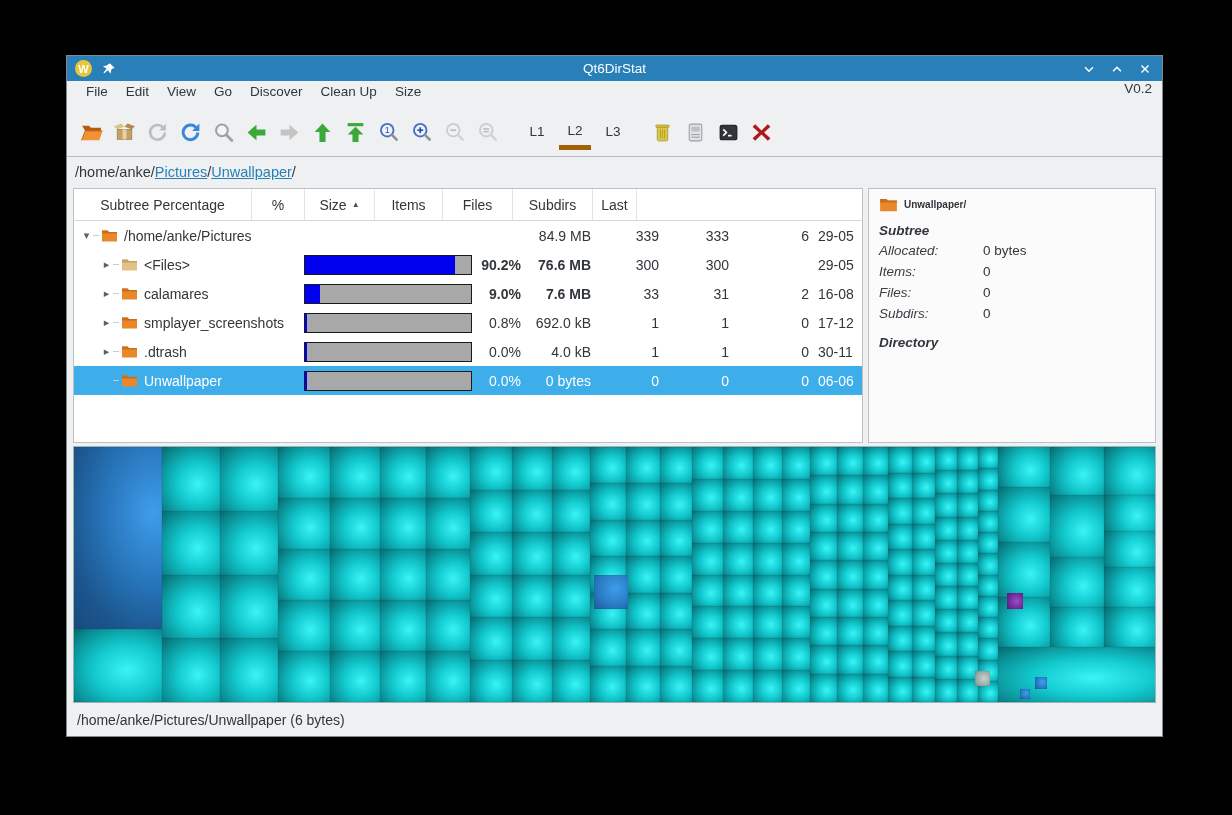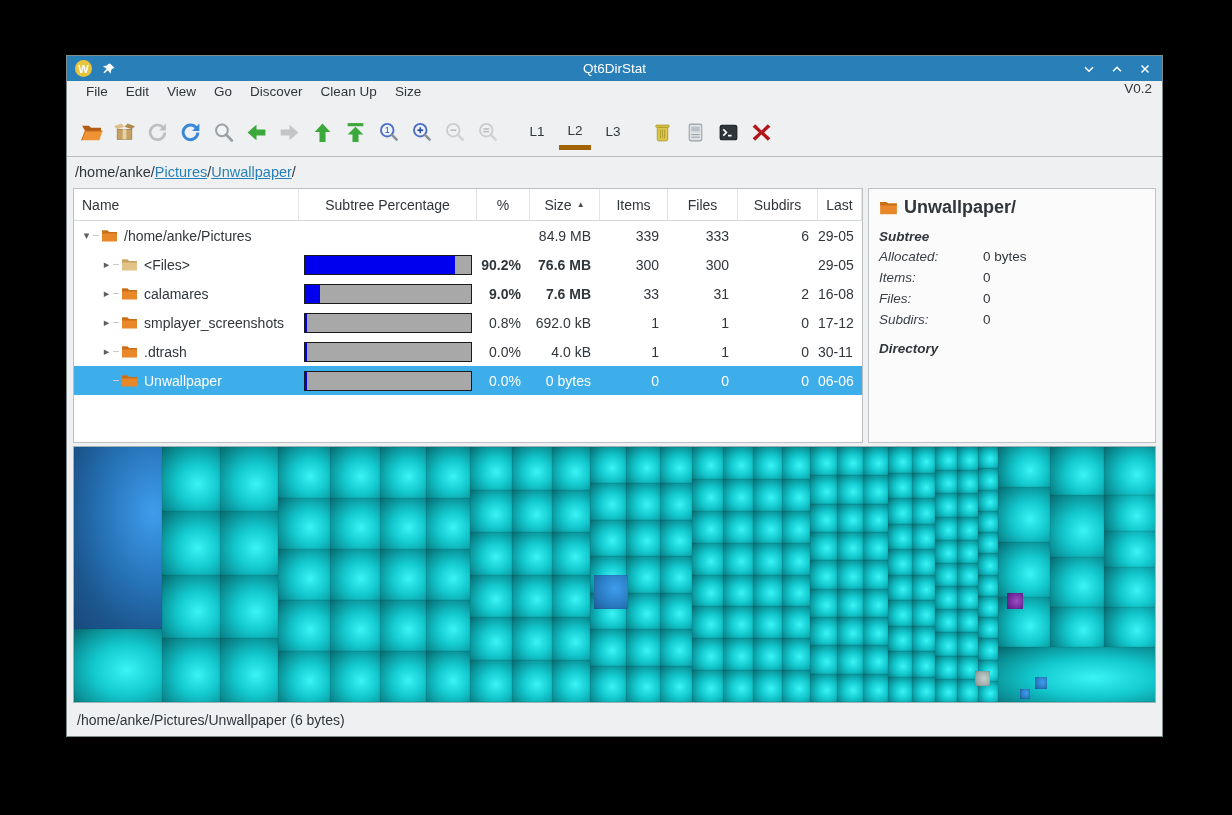--- a/index.html
+++ b/index.html
@@ -48,21 +48,21 @@
   .tcell.bold{font-weight:bold;}
   .namecell{padding-left:6px;}
   .tw-arrow{width:13px;text-align:center;color:#5c6165;font-size:11px;flex:0 0 auto;}
   .trow.selected .tw-arrow{color:#fff;}
   .tw-dash{width:6px;height:1px;background:#c9cccd;margin-right:2px;flex:0 0 auto;}
   .fold-ico{width:17px;height:13px;margin-right:6px;flex:0 0 auto;}
   .pbar{width:168px;height:20px;background:#a8a8a8;border:1px solid #1a1a1a;position:relative;box-sizing:border-box;}
   .pbar .fill{position:absolute;left:0;top:0;bottom:0;background:#0000ee;}
   
   #details{flex:1;background:#fbfbfc;border:1px solid #bdc1c3;box-sizing:border-box;padding:8px 10px;font-size:13.5px;color:#31363b;overflow:hidden;}
-  #details-title{display:flex;align-items:center;font-weight:bold;font-size:18px;margin-bottom:10px;}
+  #details-title{display:flex;align-items:center;font-weight:bold;font-size:10px;margin-bottom:10px;}
   #details-title svg{width:19px;height:15px;margin-right:6px;}
   .drow{display:flex;padding:3px 0;}
   .dlabel{width:104px;font-style:italic;color:#3a3f44;flex:0 0 auto;}
   .dval{color:#31363b;}
   .dsection{font-weight:bold;font-style:italic;margin:11px 0 2px 0;}
   
   #treemap{position:relative;margin:0 6px;height:255px;background:#0a8087;border:1px solid #9fb4b6;box-sizing:content-box;overflow:hidden;flex:0 0 auto;}
   .tile{position:absolute;box-shadow:inset 0 0 1px rgba(0,45,50,.55);}
   .tile.cyan{background:radial-gradient(circle at 62% 58%, #3af4f6 0%, #12c8cd 40%, #0a9298 74%, #07686d 100%);}
   .tile.cyanw{background:radial-gradient(ellipse at 60% 56%, #3af4f6 0%, #12c8cd 45%, #0a9298 78%, #07686d 100%);}
@@ -236,23 +236,20 @@
       <span>/home/anke/</span>
       <a>Pictures</a>
       <span>/</span>
       <a>Unwallpaper</a>
       <span>/</span>
     </div>
 
   <div id="main">
     <div id="treeview">
       <div id="tree-header">
-          <div class="hcell col-name left">
-            <span>Name</span>
-          </div>
           <div class="hcell col-bar">
             <span>Subtree Percentage</span>
           </div>
           <div class="hcell col-pct">
             <span>%</span>
           </div>
           <div class="hcell col-size">
             <span>Size</span>
             <span class="sort-arrow">▲</span>
           </div>

